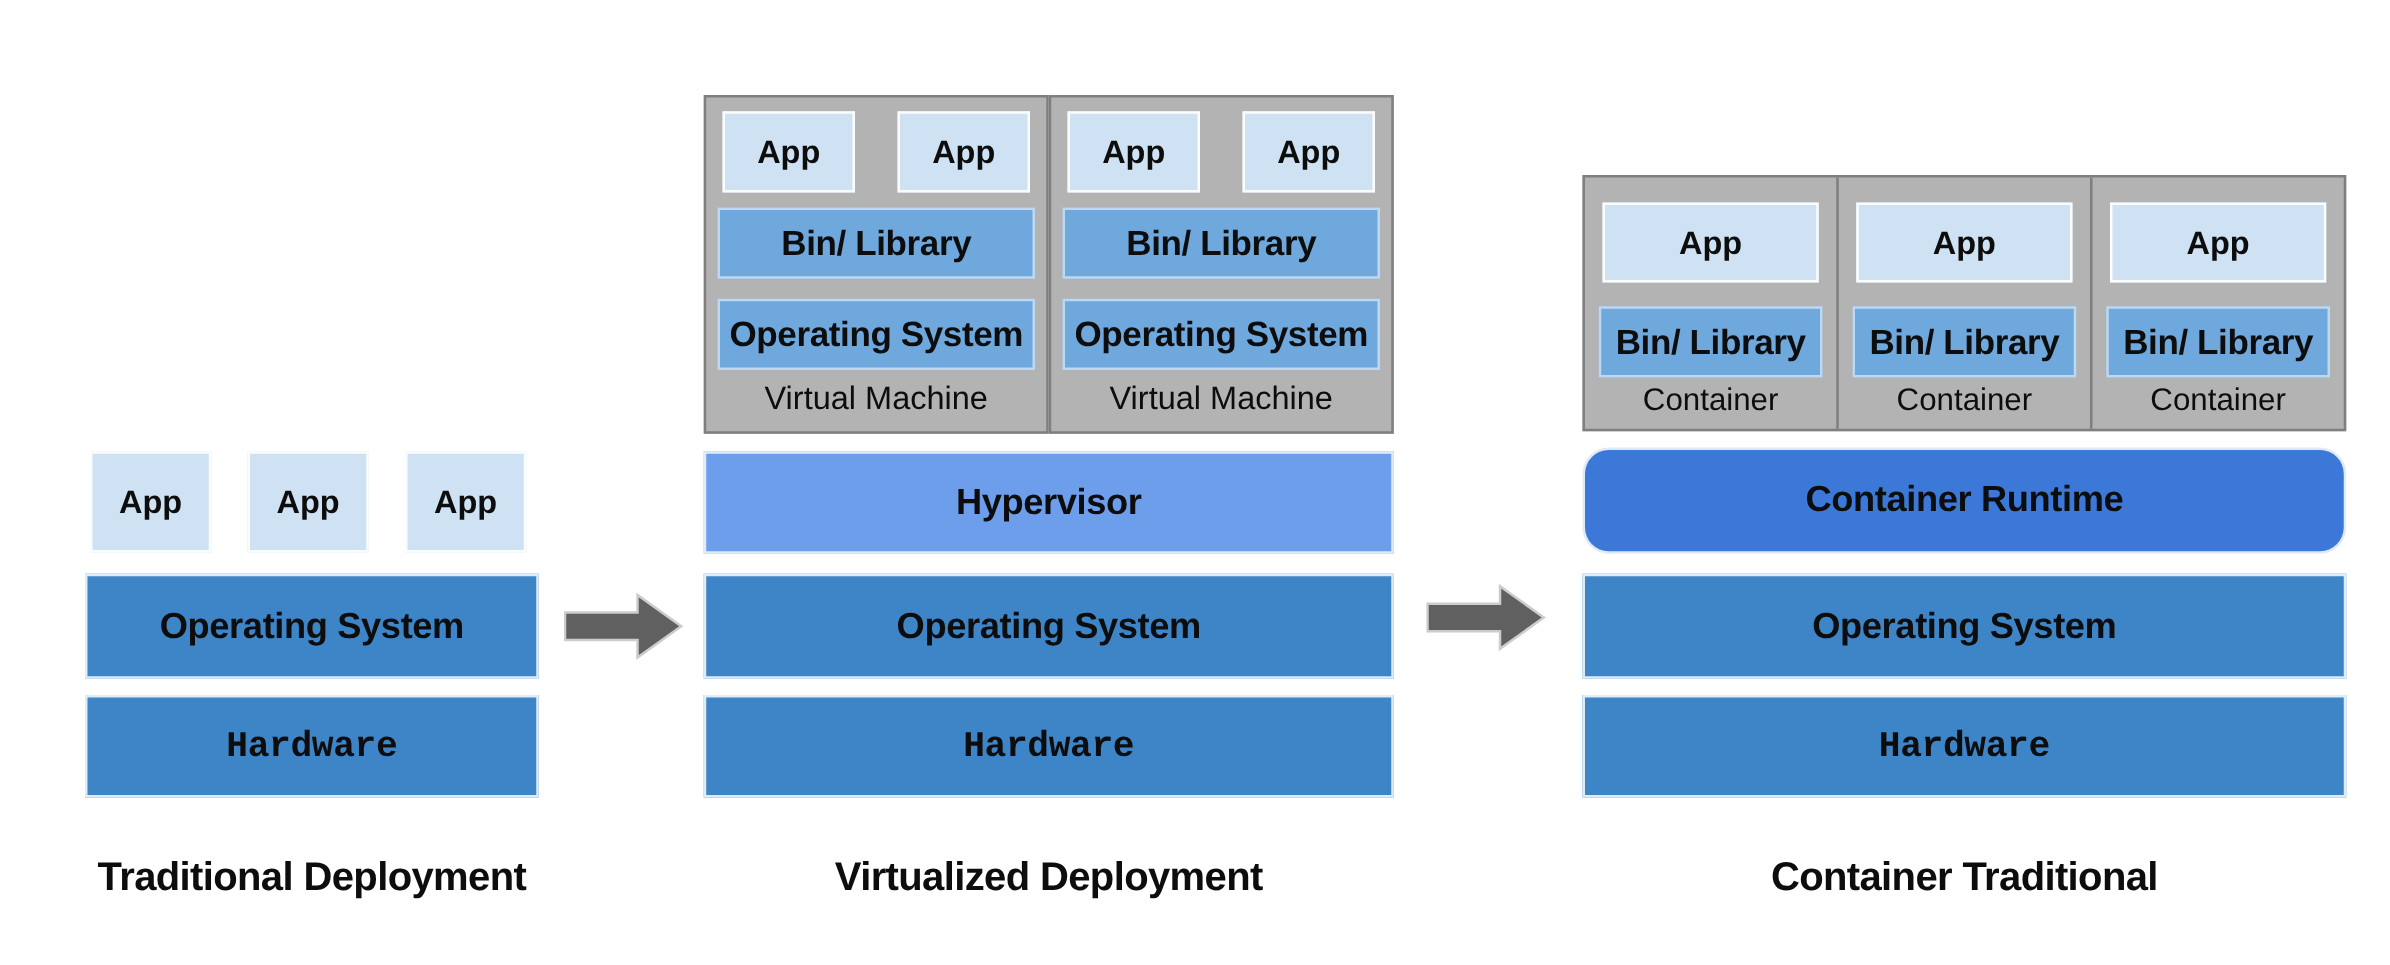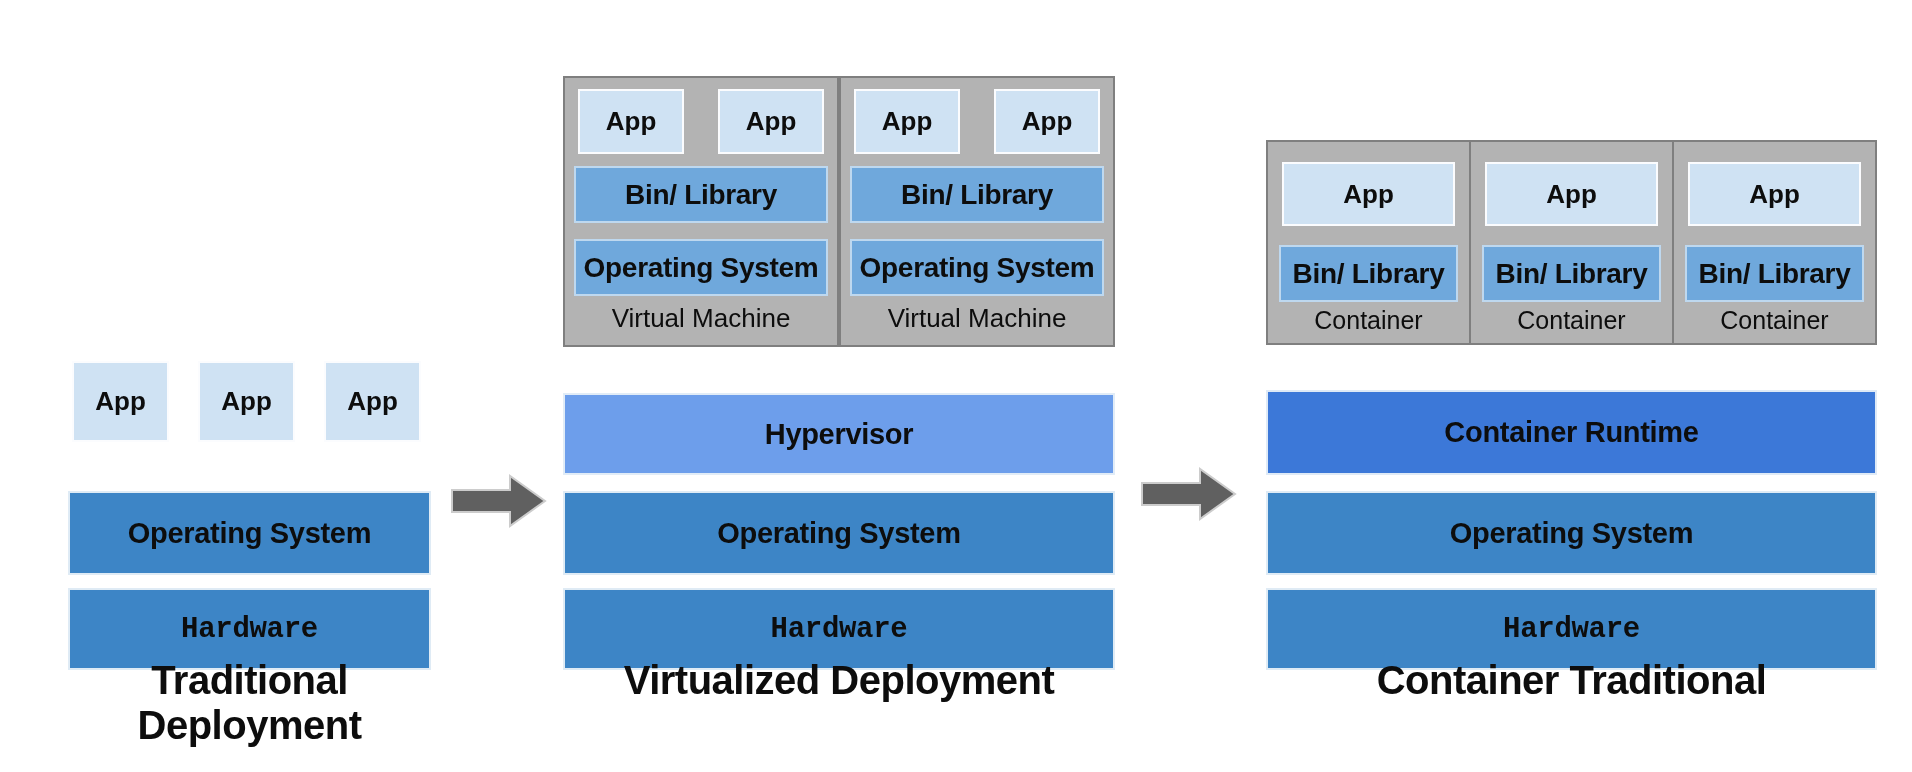--- a/index.html
+++ b/index.html
@@ -22,27 +22,26 @@
     position: absolute;
     left: 0; right: 0;
     display: flex;
     align-items: center;
     justify-content: center;
     font-weight: bold;
     font-size: 29px;
     border: 2px solid rgba(232, 240, 248, 0.95);
     box-sizing: border-box;
     letter-spacing: -0.3px;
-    margin-top: 32px;
   }
   .bar-os, .bar-hw { background: var(--steel-blue, #3d85c6); }
   .bar-os { top: 459px; height: 84px; }
   .bar-hw { top: 556px; height: 82px; font-family: Liberation Mono, monospace; }
   .bar-hypervisor { background: var(--hypervisor-blue, #6d9eeb); top: 361px; height: 82px; }
-  .bar-runtime    { background: var(--runtime-blue, #3c78d8);   top: 358px; height: 85px; }
+  .bar-runtime    { background: var(--runtime-blue, #3c78d8);   top: 358px; height: 85px; border-radius: 21px; }
 
   
   .apps-row {
     position: absolute;
     top: 361px; left: 4px;
     display: flex;
     gap: 29px;
   }
   .app-box {
     background: var(--app-fill, #cfe2f3);
@@ -140,24 +139,24 @@
     display: flex;
     align-items: center;
     justify-content: center;
     font-size: 25px;
     font-weight: normal;
     padding-bottom: 4px;
   }
 
   .col-title {
     position: absolute;
-    top: 658px; left: 0; right: 0;
+    top: 683px; left: 0; right: 0;
     text-align: center;
     font-weight: bold;
-    font-size: 40px;
+    font-size: 32px;
     letter-spacing: -0.5px;
   }
 
   .arrow {
     position: absolute;
     width: 96px; height: 54px;
   }
   .arrow-1 { left: 451px;  top: 474px; }
   .arrow-2 { left: 1141px; top: 467px; }
   .arrow svg { display: block; width: 100%; height: 100%; }

